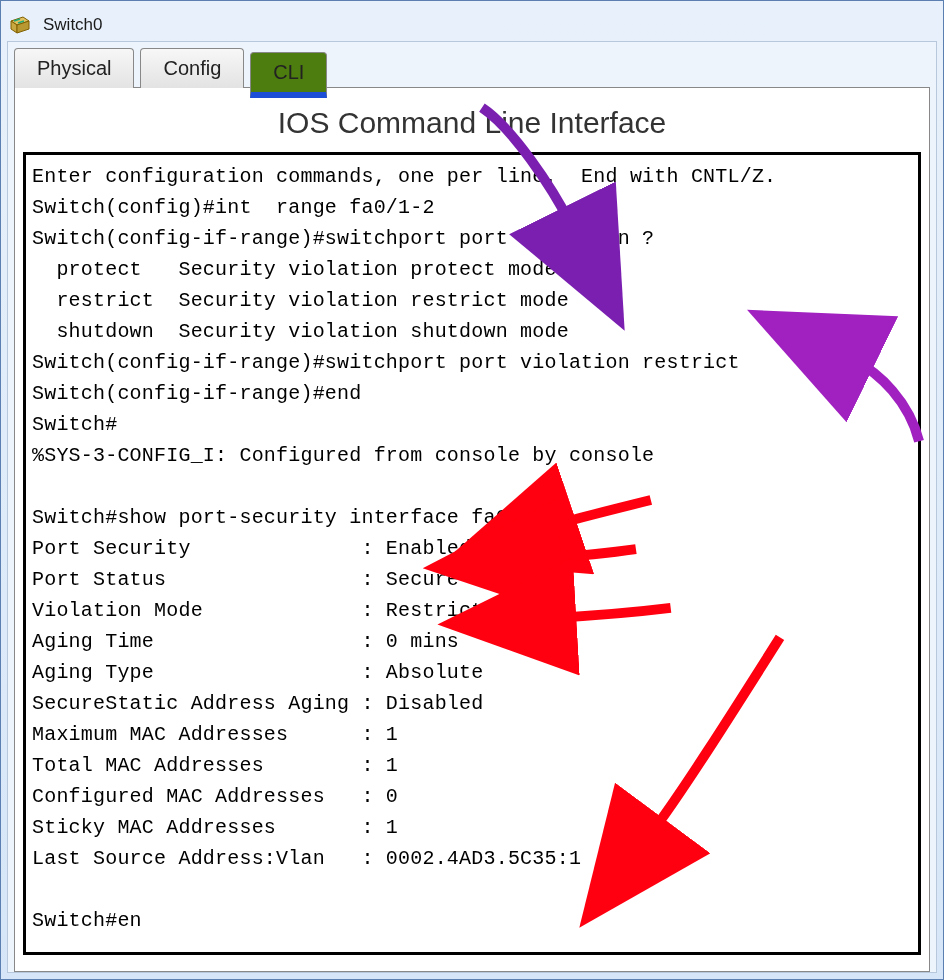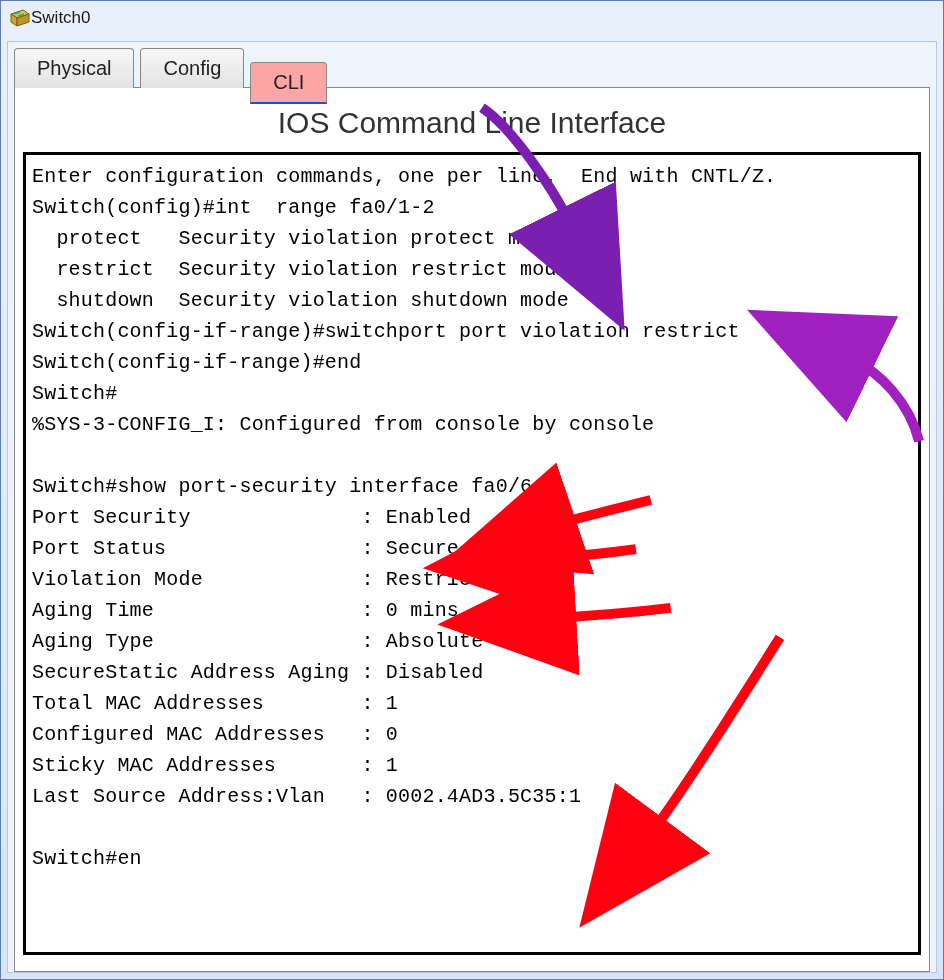--- a/index.html
+++ b/index.html
@@ -15,23 +15,23 @@
   .window {
     width: 944px;
     height: 980px;
     background: linear-gradient(to bottom, #e8f1fb 0%, #d6e6f8 100%);
     border: 1px solid #5a7fb0;
     position: relative;
   }
   .titlebar {
     height: 34px;
     display: flex;
-    align-items: center;
+    align-items: flex-end;
     padding-left: 8px;
-    gap: 0;
+    gap: 12px;
   }
   .titlebar-icon svg { display:block; }
   .titlebar-title {
     font-size: 17px;
     color: #1a1a1a;
   }
   .client {
     background: #eef4fb;
     margin: 6px;
     border: 1px solid #b8c8dc;
@@ -53,24 +53,24 @@
     border: 1px solid #888;
     border-bottom: none;
     border-top-left-radius: 4px;
     border-top-right-radius: 4px;
     margin-right: 6px;
     cursor: pointer;
     position: relative;
     top: 1px;
   }
   .tab.active {
-    background: #fca5a5;
+    background: #4d7c0f;
     z-index: 2;
-    top: 17px;
-    border-bottom: 2px solid #1d4ed8;
+    top: 11px;
+    border-bottom: 6px solid #1d4ed8;
     font-weight: 400;
   }
   .tab-panel {
     background: #ffffff;
     border: 1px solid #888;
     border-top: none;
     height: calc(100% - 40px);
     position: relative;
     overflow: hidden;
   }
@@ -121,35 +121,37 @@
       <div class="tab">Config</div>
       <div class="tab active">CLI</div>
     </div>
 
     <div class="tab-panel">
       <div class="heading">IOS Command Line Interface</div>
 
       <div class="terminal" id="terminal">
           <div class="line">Enter configuration commands, one per line.  End with CNTL/Z.</div>
           <div class="line">Switch(config)#int  range fa0/1-2</div>
+          <div class="line">Switch(config-if-range)#switchport port violation ?</div>
           <div class="line">  protect   Security violation protect mode</div>
           <div class="line">  restrict  Security violation restrict mode</div>
           <div class="line">  shutdown  Security violation shutdown mode</div>
           <div class="line">Switch(config-if-range)#switchport port violation restrict</div>
           <div class="line">Switch(config-if-range)#end</div>
           <div class="line">Switch#</div>
           <div class="line">%SYS-3-CONFIG_I: Configured from console by console</div>
           <div class="line">&nbsp;</div>
           <div class="line">Switch#show port-security interface fa0/6</div>
           <div class="line">Port Security              : Enabled</div>
           <div class="line">Port Status                : Secure-up</div>
           <div class="line">Violation Mode             : Restrict</div>
           <div class="line">Aging Time                 : 0 mins</div>
           <div class="line">Aging Type                 : Absolute</div>
           <div class="line">SecureStatic Address Aging : Disabled</div>
+          <div class="line">Maximum MAC Addresses      : 1</div>
           <div class="line">Total MAC Addresses        : 1</div>
           <div class="line">Configured MAC Addresses   : 0</div>
           <div class="line">Sticky MAC Addresses       : 1</div>
           <div class="line">Last Source Address:Vlan   : 0002.4AD3.5C35:1</div>
           <div class="line">&nbsp;</div>
           <div class="line">Switch#en</div>
         </div>
 
       <svg class="arrows" width="100%" height="100%" viewBox="0 0 920 900" preserveAspectRatio="none">
         <defs>

